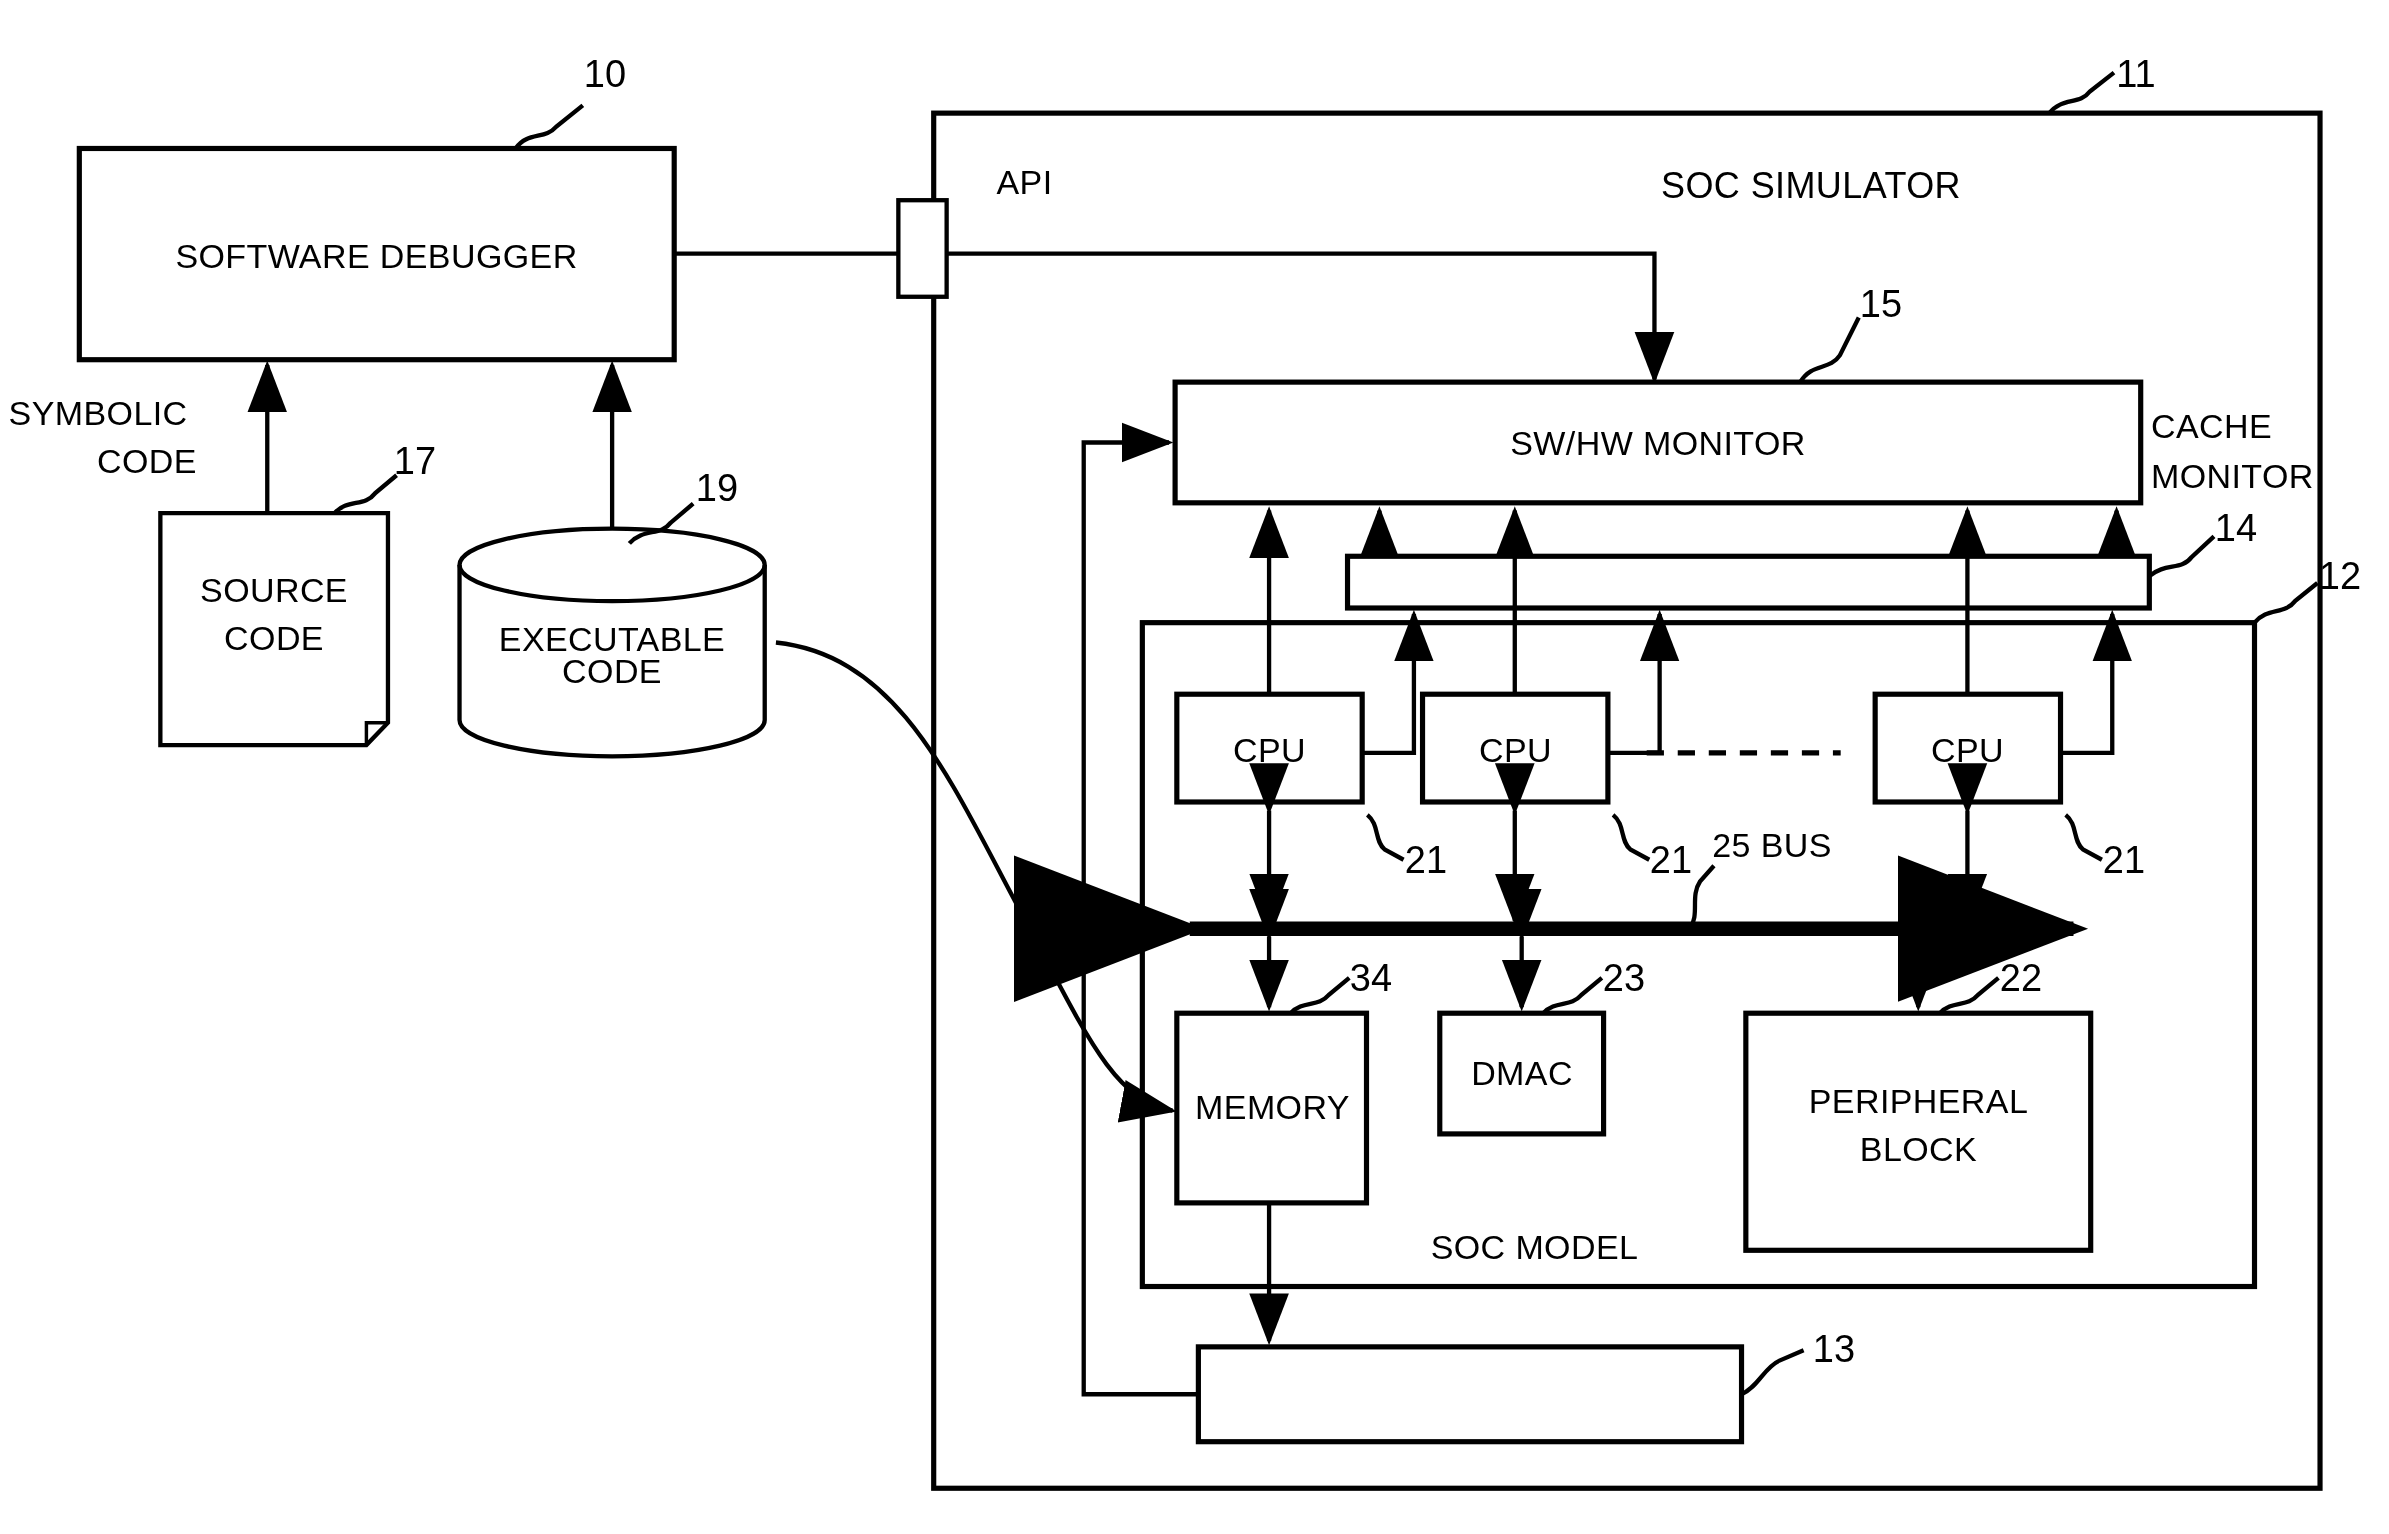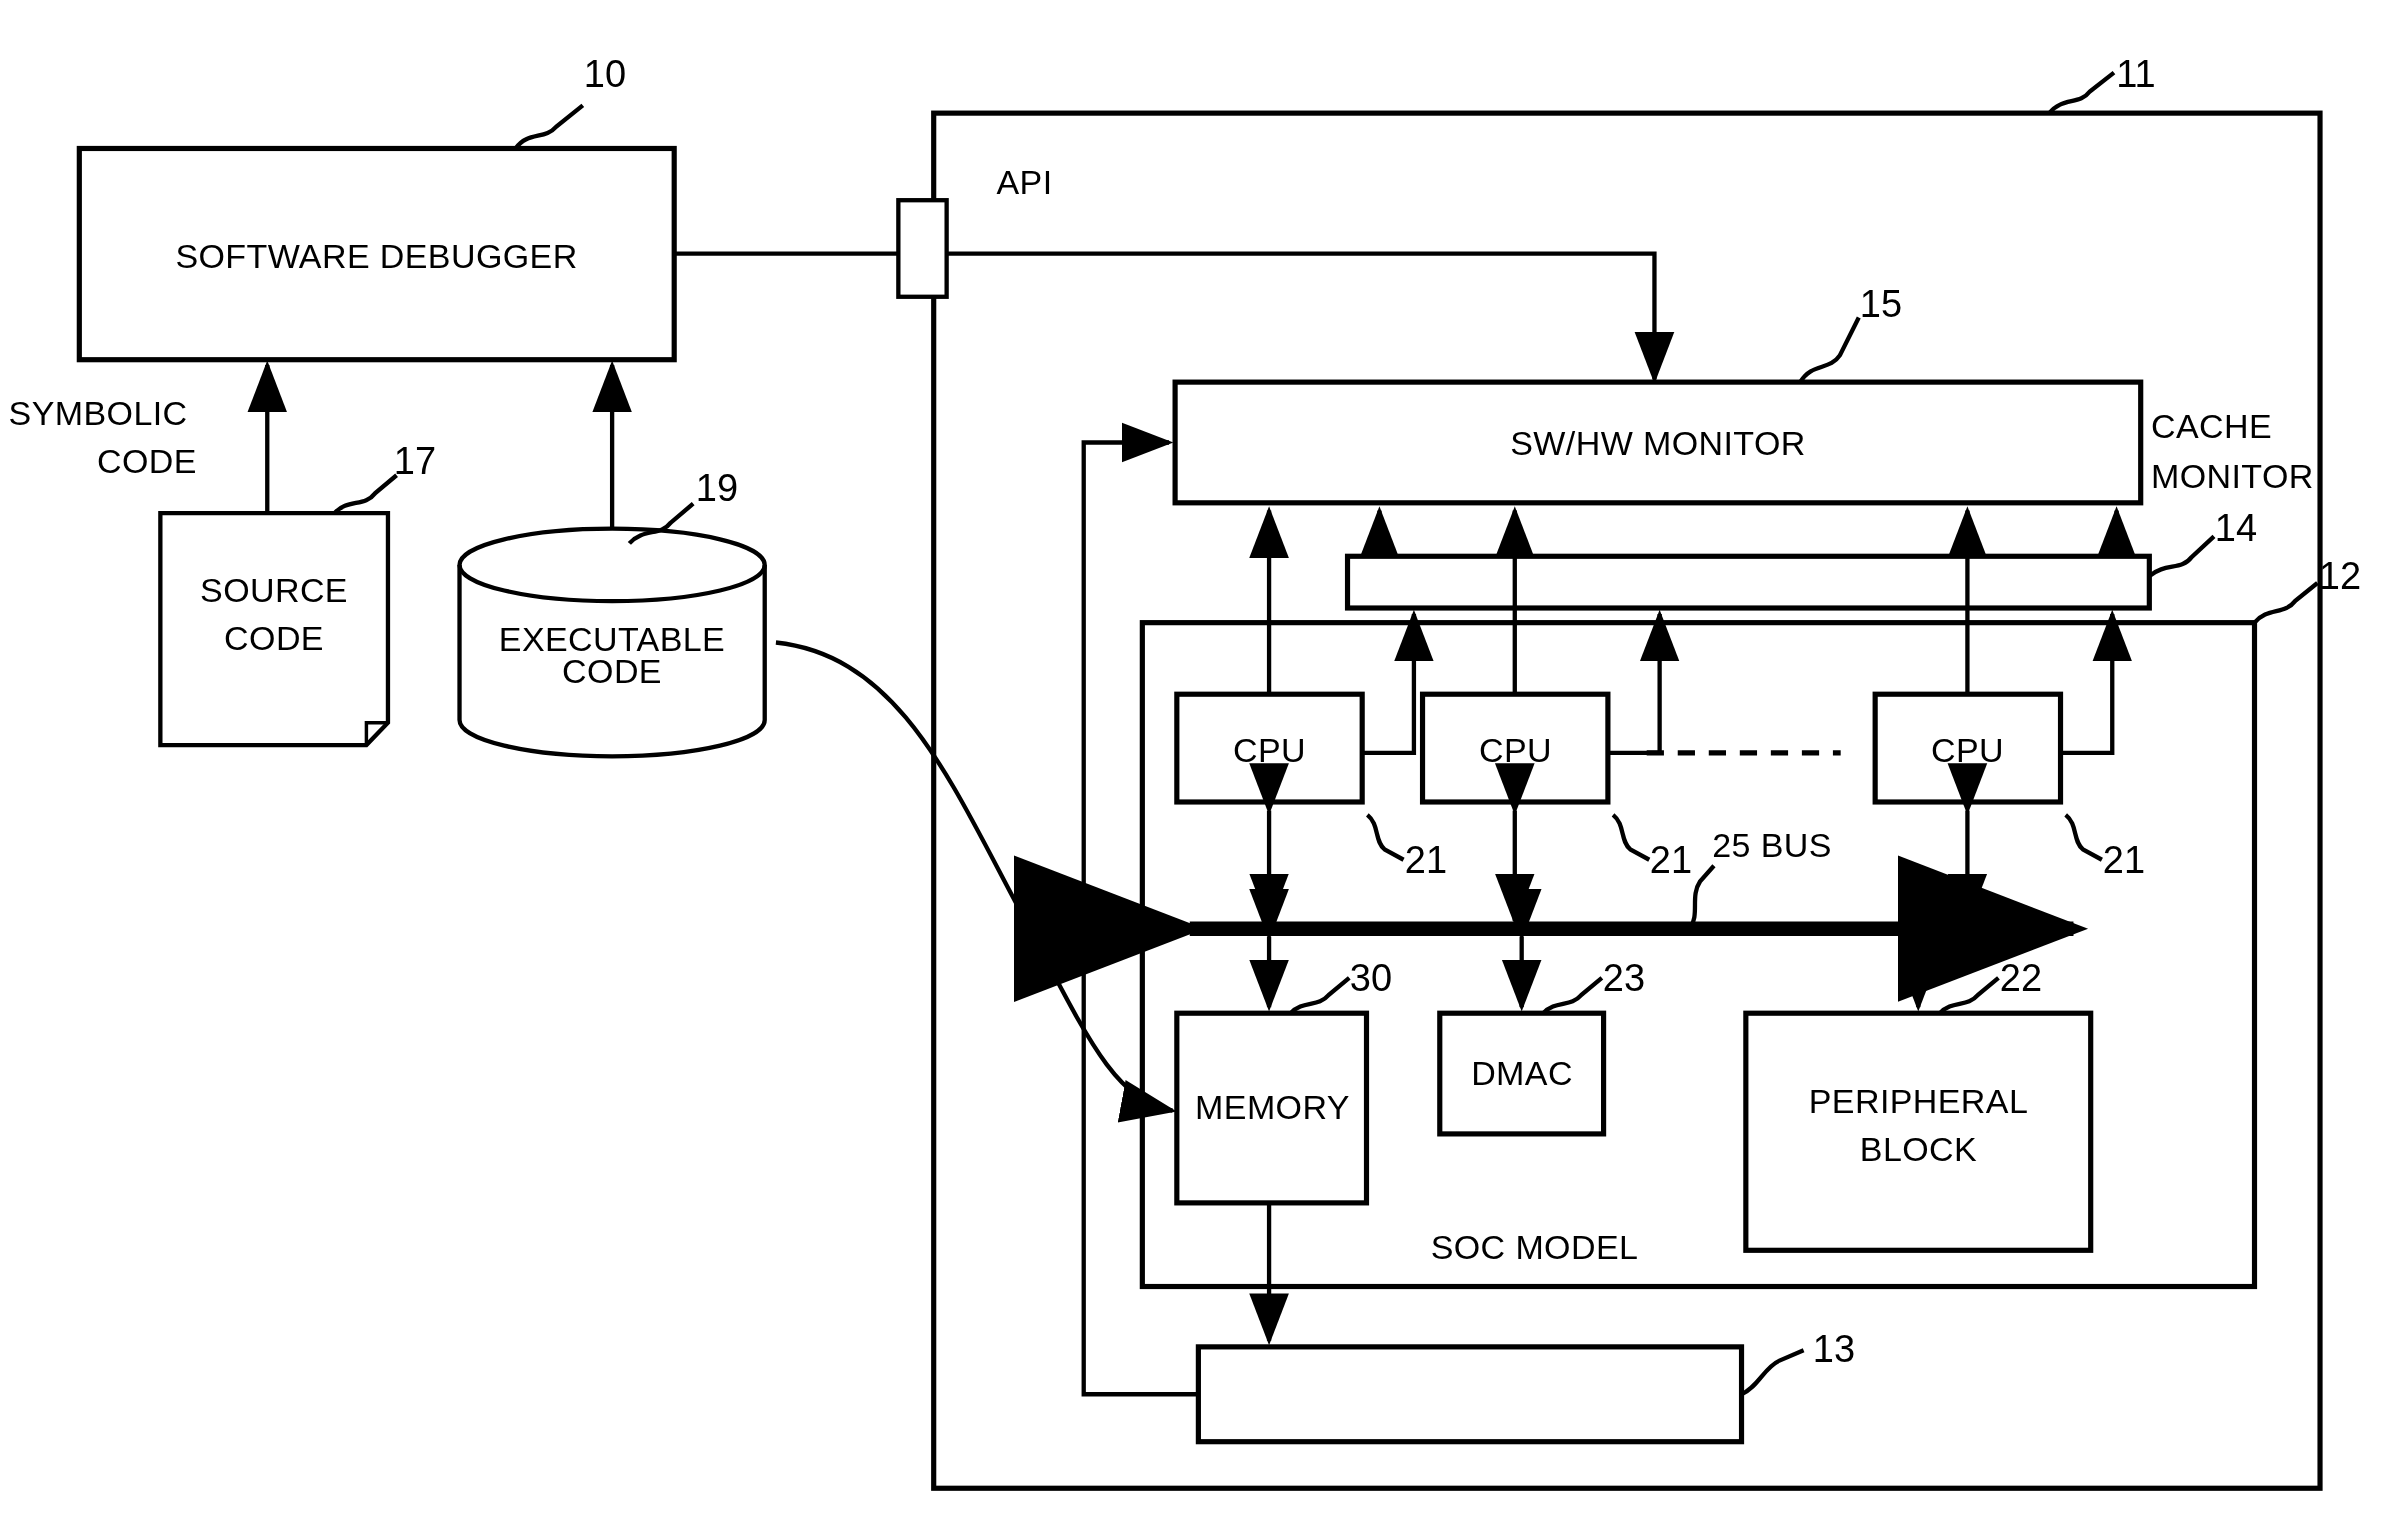--- a/index.html
+++ b/index.html
@@ -135,20 +135,21 @@
 <div class="lbl boxlbl" style="left:160px;top:571px;width:228px;">SOURCE</div>
 <div class="lbl boxlbl" style="left:160px;top:619px;width:228px;">CODE</div>
 <div class="lbl ref" style="left:376px;top:440px;width:78px;">17</div>
 
 <div class="lbl boxlbl" style="left:448px;top:620px;width:328px;">EXECUTABLE</div>
 <div class="lbl boxlbl" style="left:448px;top:652px;width:328px;">CODE</div>
 <div class="lbl ref" style="left:678px;top:467px;width:78px;">19</div>
 
 <div class="lbl boxlbl" style="left:964px;top:131px;width:121px;text-align:center;margin-top:32px;">API</div>
 
+<div class="lbl big" style="left:1578px;top:166px;width:466px;">SOC SIMULATOR</div>
 <div class="lbl ref" style="left:2097px;top:53px;width:78px;">11</div>
 
 <div class="lbl boxlbl" style="left:1175px;top:424px;width:966px;">SW/HW MONITOR</div>
 <div class="lbl ref" style="left:1842px;top:283px;width:78px;">15</div>
 
 <div class="lbl boxlbl" style="left:2151px;top:407px;width:241px;text-align:left;">CACHE</div>
 <div class="lbl boxlbl" style="left:2151px;top:457px;width:241px;text-align:left;">MONITOR</div>
 <div class="lbl ref" style="left:2197px;top:507px;width:78px;">14</div>
 
 <div class="lbl boxlbl" style="left:1362px;top:1228px;width:345px;">SOC MODEL</div>
@@ -157,21 +158,21 @@
 <div class="lbl boxlbl" style="left:1177px;top:731px;width:185px;">CPU</div>
 <div class="lbl boxlbl" style="left:1423px;top:731px;width:185px;">CPU</div>
 <div class="lbl boxlbl" style="left:1875px;top:731px;width:185px;">CPU</div>
 <div class="lbl ref" style="left:1387px;top:839px;width:78px;">21</div>
 <div class="lbl ref" style="left:1632px;top:839px;width:78px;">21</div>
 <div class="lbl ref" style="left:2085px;top:839px;width:78px;">21</div>
 
 <div class="lbl boxlbl" style="left:1673px;top:826px;width:198px;">25 BUS</div>
 
 <div class="lbl boxlbl" style="left:1171px;top:1088px;width:203px;">MEMORY</div>
-<div class="lbl ref" style="left:1332px;top:957px;width:78px;">30</div>
+<div class="lbl ref" style="left:1332px;top:957px;width:78px;">34</div>
 
 <div class="lbl boxlbl" style="left:1440px;top:1054px;width:164px;">DMAC</div>
 <div class="lbl ref" style="left:1585px;top:957px;width:78px;">23</div>
 
 <div class="lbl boxlbl" style="left:1746px;top:1082px;width:345px;">PERIPHERAL</div>
 <div class="lbl boxlbl" style="left:1746px;top:1130px;width:345px;">BLOCK</div>
 <div class="lbl ref" style="left:1982px;top:957px;width:78px;">22</div>
 
 <div class="lbl ref" style="left:1795px;top:1328px;width:78px;">13</div>
 

